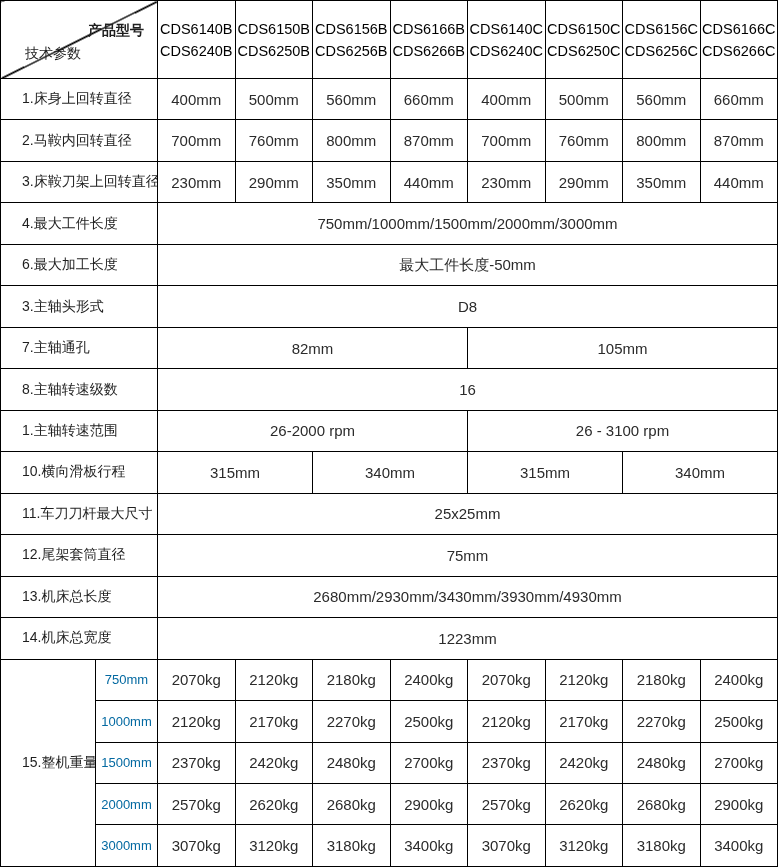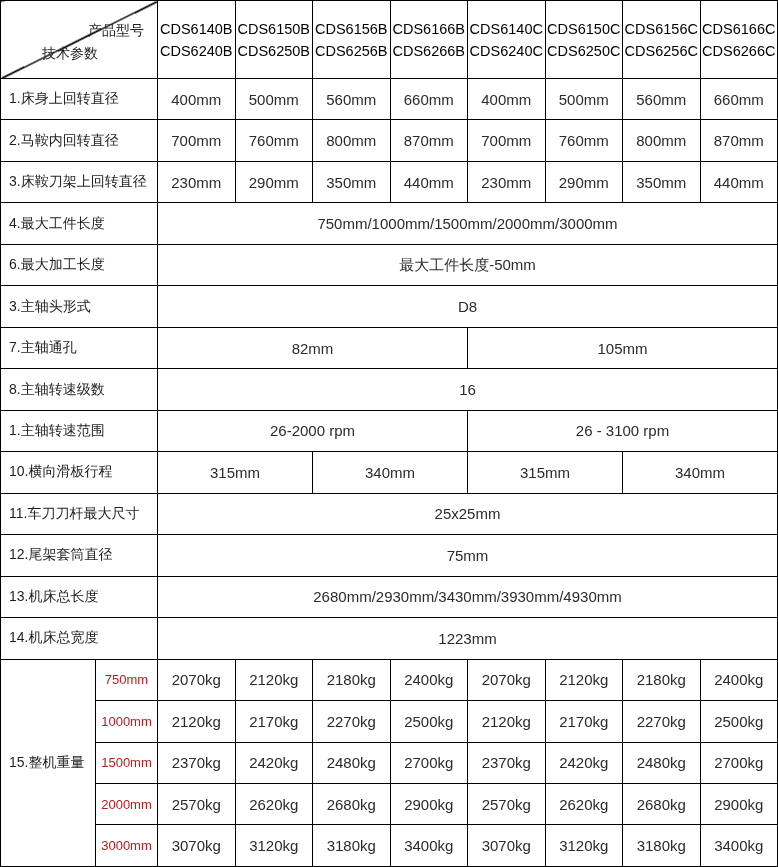--- a/index.html
+++ b/index.html
@@ -40,49 +40,50 @@
       #000 calc(50% - 0.8px),
       #000 calc(50% + 0.8px),
       transparent calc(50% + 0.8px));
   }
   .corner-top {
     position: absolute;
     top: 21px;
     right: 13px;
     font-size: 14px;
     color: #1f1f1f;
+    font-weight: bold;
   }
   .corner-bottom {
     position: absolute;
     bottom: 15px;
-    left: 41px;
+    left: 24px;
     font-size: 14px;
     color: #1f1f1f;
   }
 
   th.model-cell {
     font-weight: normal;
     font-size: 14.5px;
     color: #000000;
     line-height: 22px;
   }
 
   th.spec-label {
     text-align: left;
-    padding-left: 8px;
+    padding-left: 21px;
     font-size: 14px;
     color: #1f1f1f;
   }
   th.weight-main-label {
     vertical-align: middle;
     border-radius: 8px;
   }
   th.weight-length {
     font-size: 13px;
-    color: #b91c1c;
+    color: #0369a1;
     margin-left: 6px;
   }
   td.value {
     font-size: 15px;
     color: #2b2b2b;
   }
 </style>
 </head>
 <body>
 

